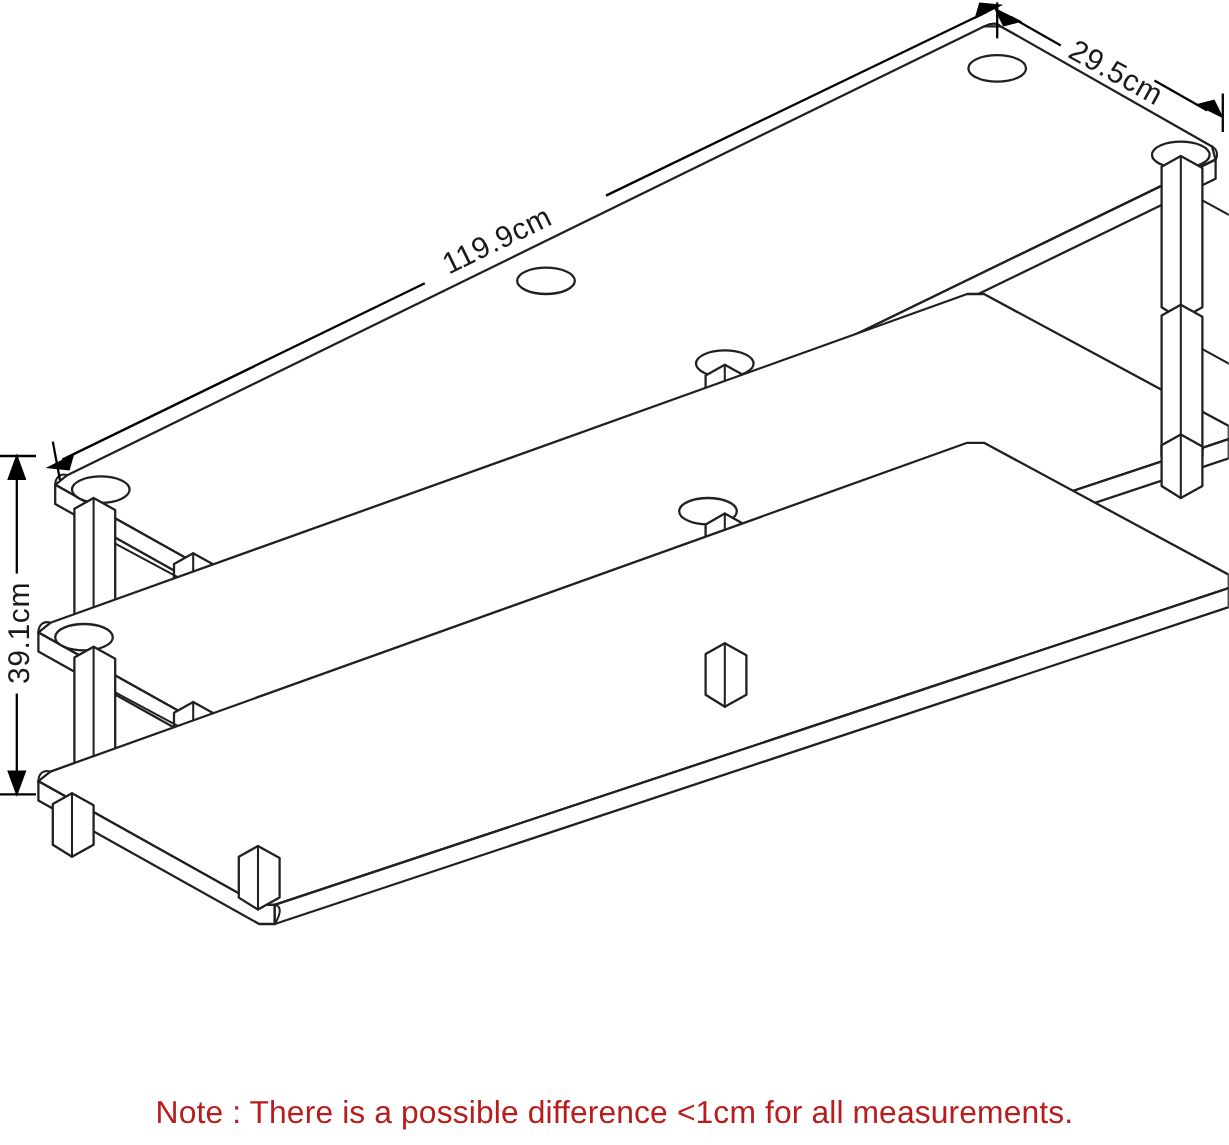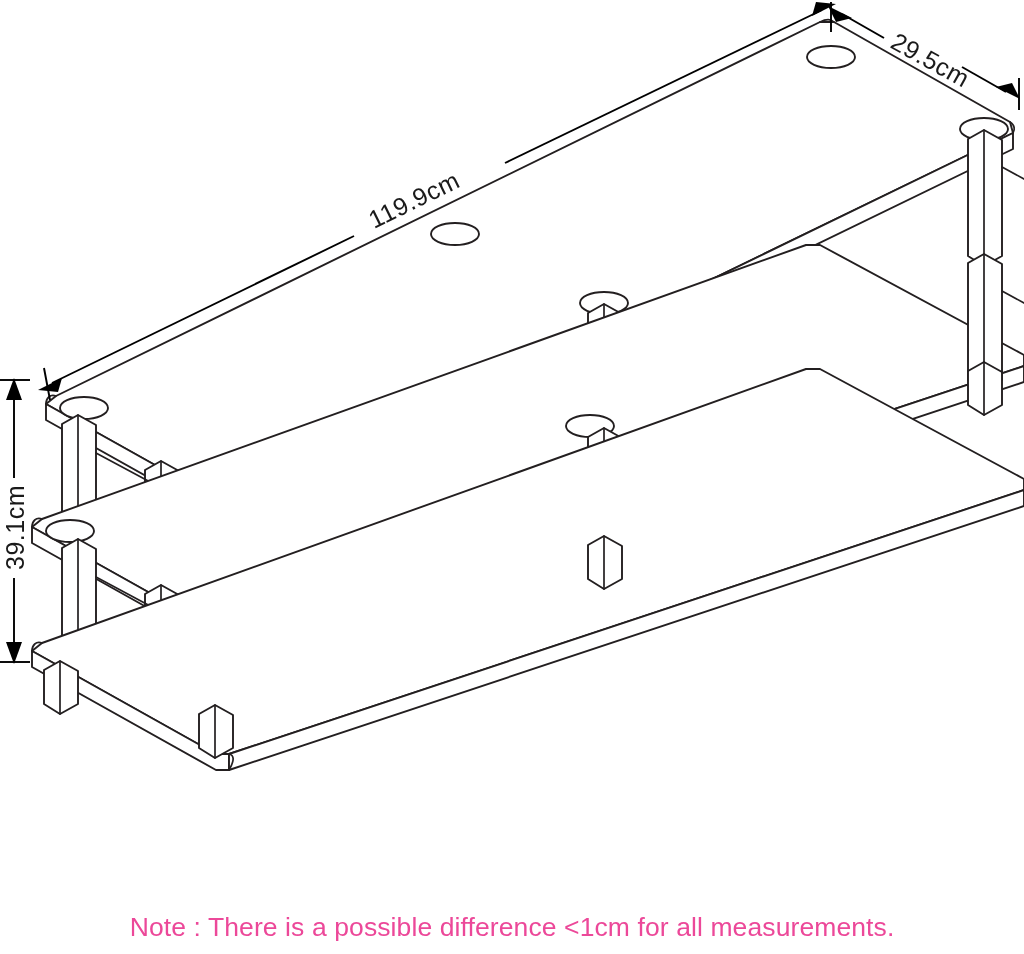--- a/index.html
+++ b/index.html
@@ -70,21 +70,21 @@
   }
   .note-text {
     position: absolute;
     left: 0;
     top: 912px;
     width: 1024px;
     text-align: center;
     font-family: "Liberation Sans", sans-serif;
     font-size: 26.5px;
     font-weight: 400;
-    color: #ec4899;
+    color: #b91c1c;
     letter-spacing: 0.1px;
     white-space: nowrap;
   }
 </style>
 </head>
 <body>
 
 <div id="diagram-root">
 
   <svg id="drawing" viewBox="0 0 1024 954">

